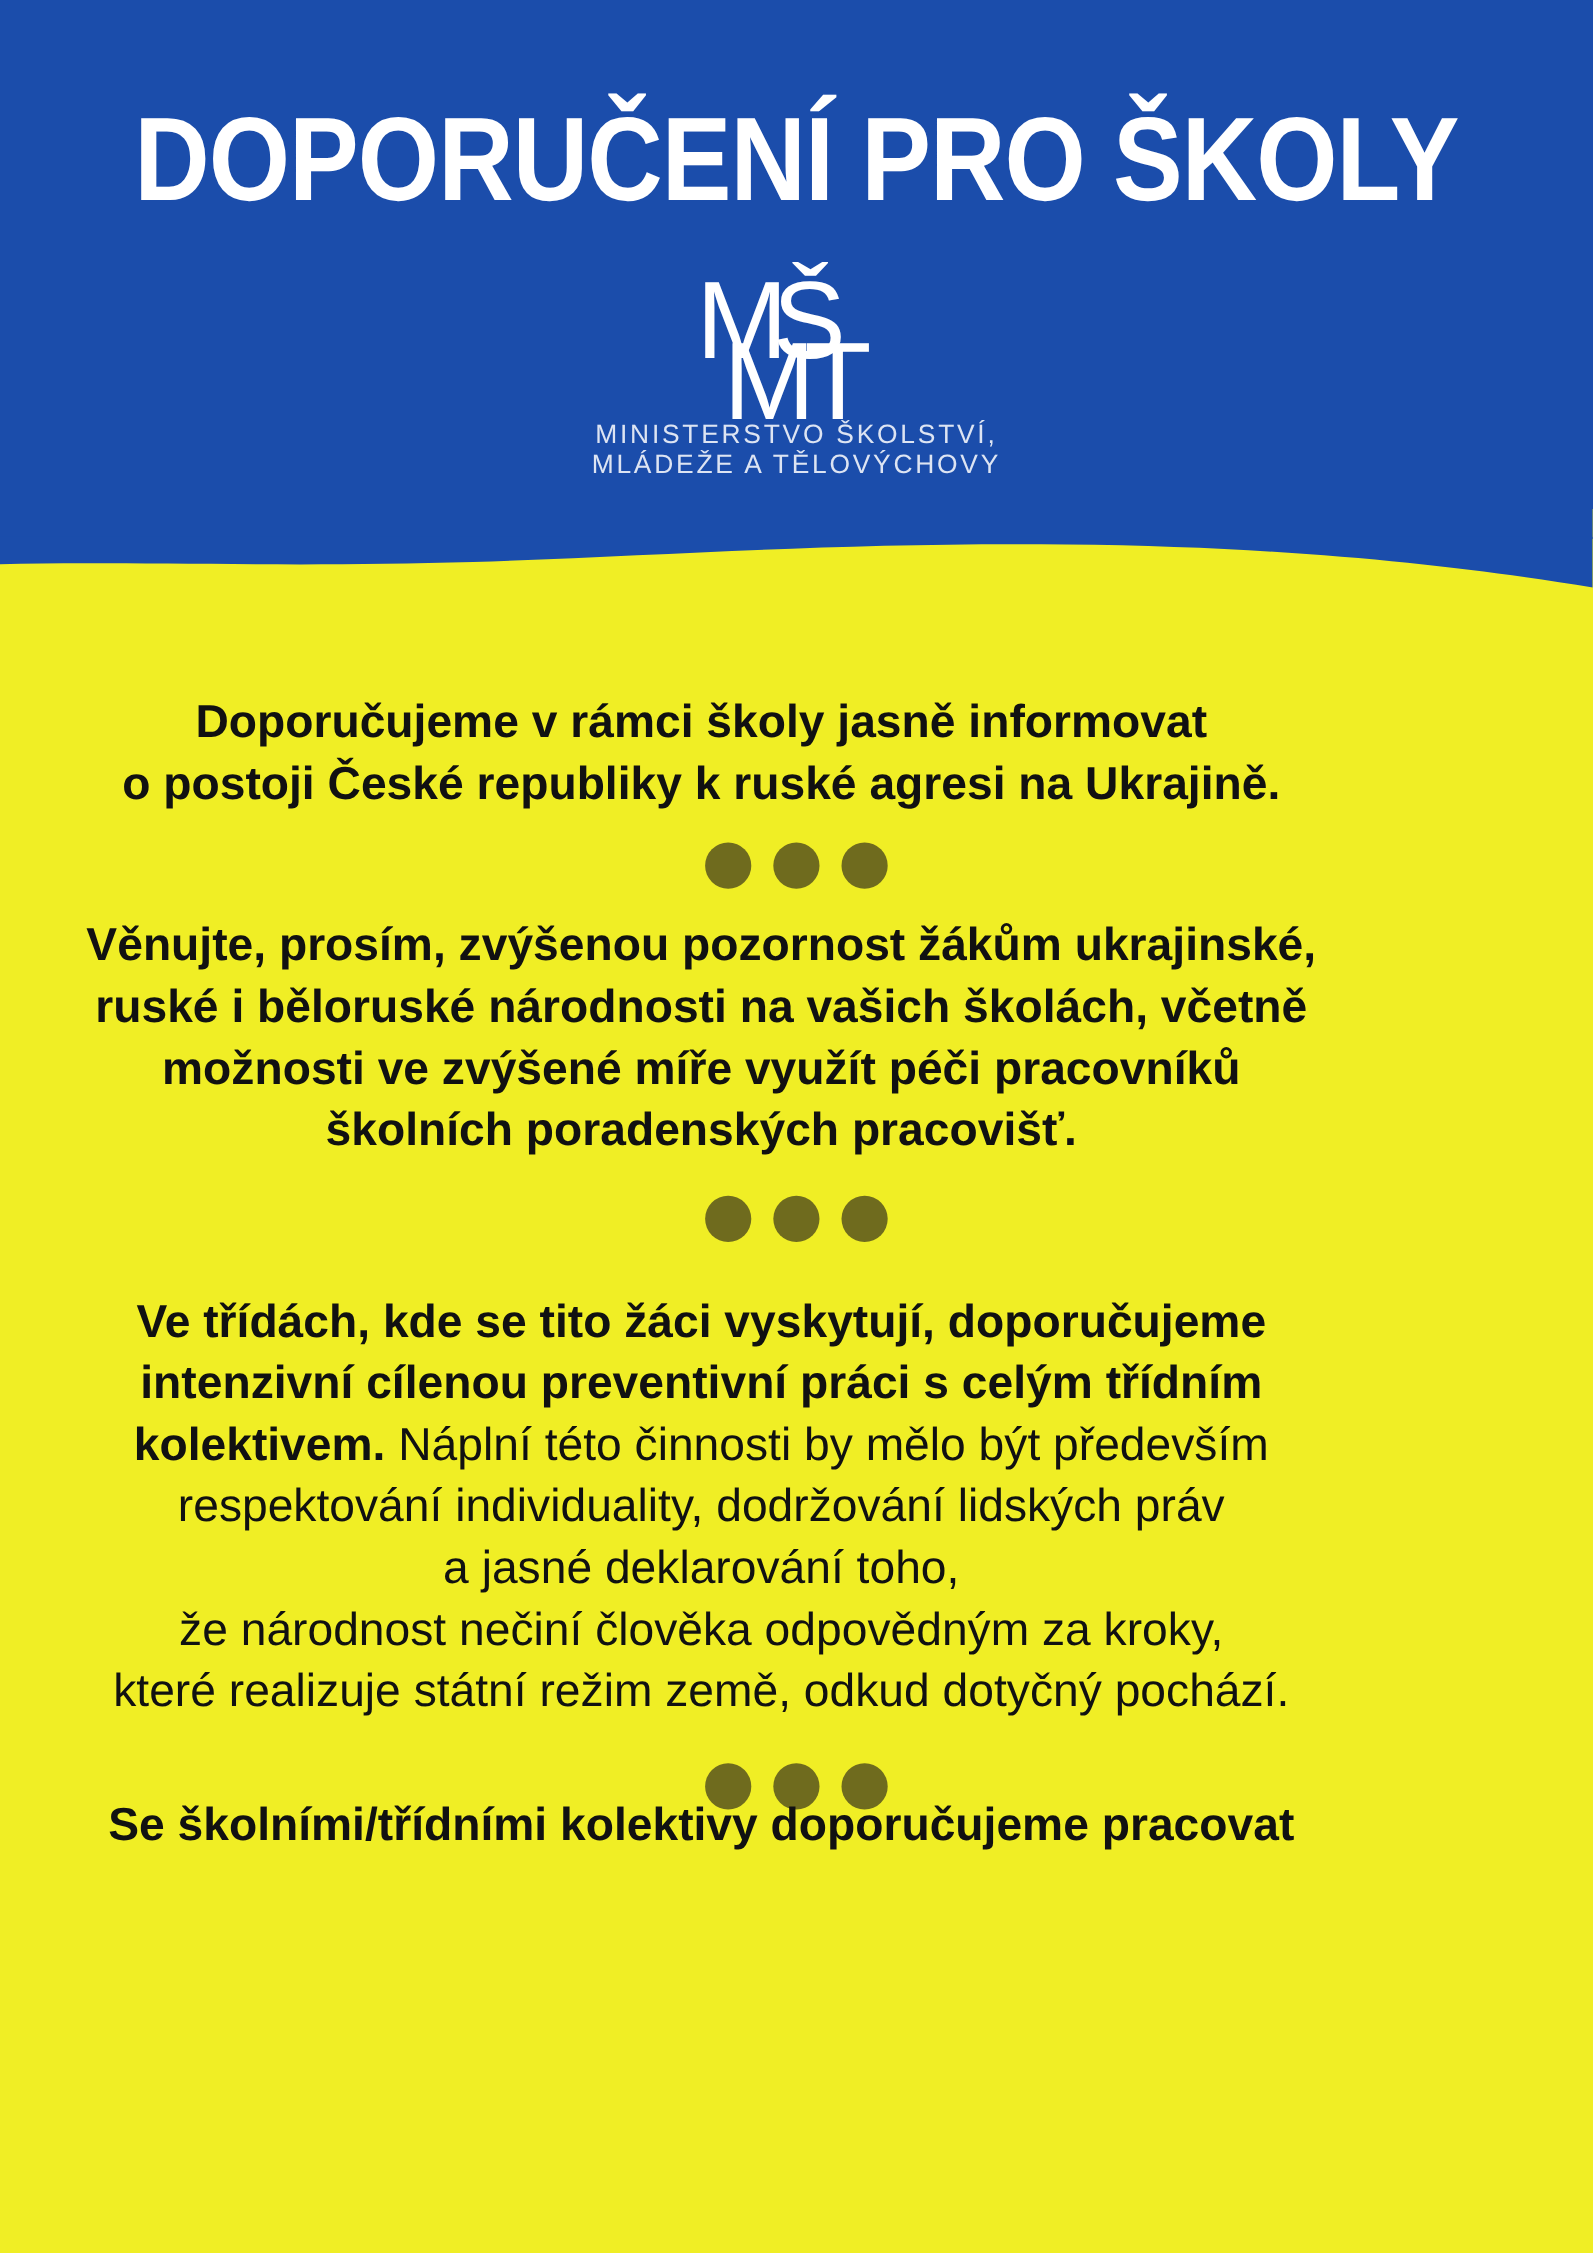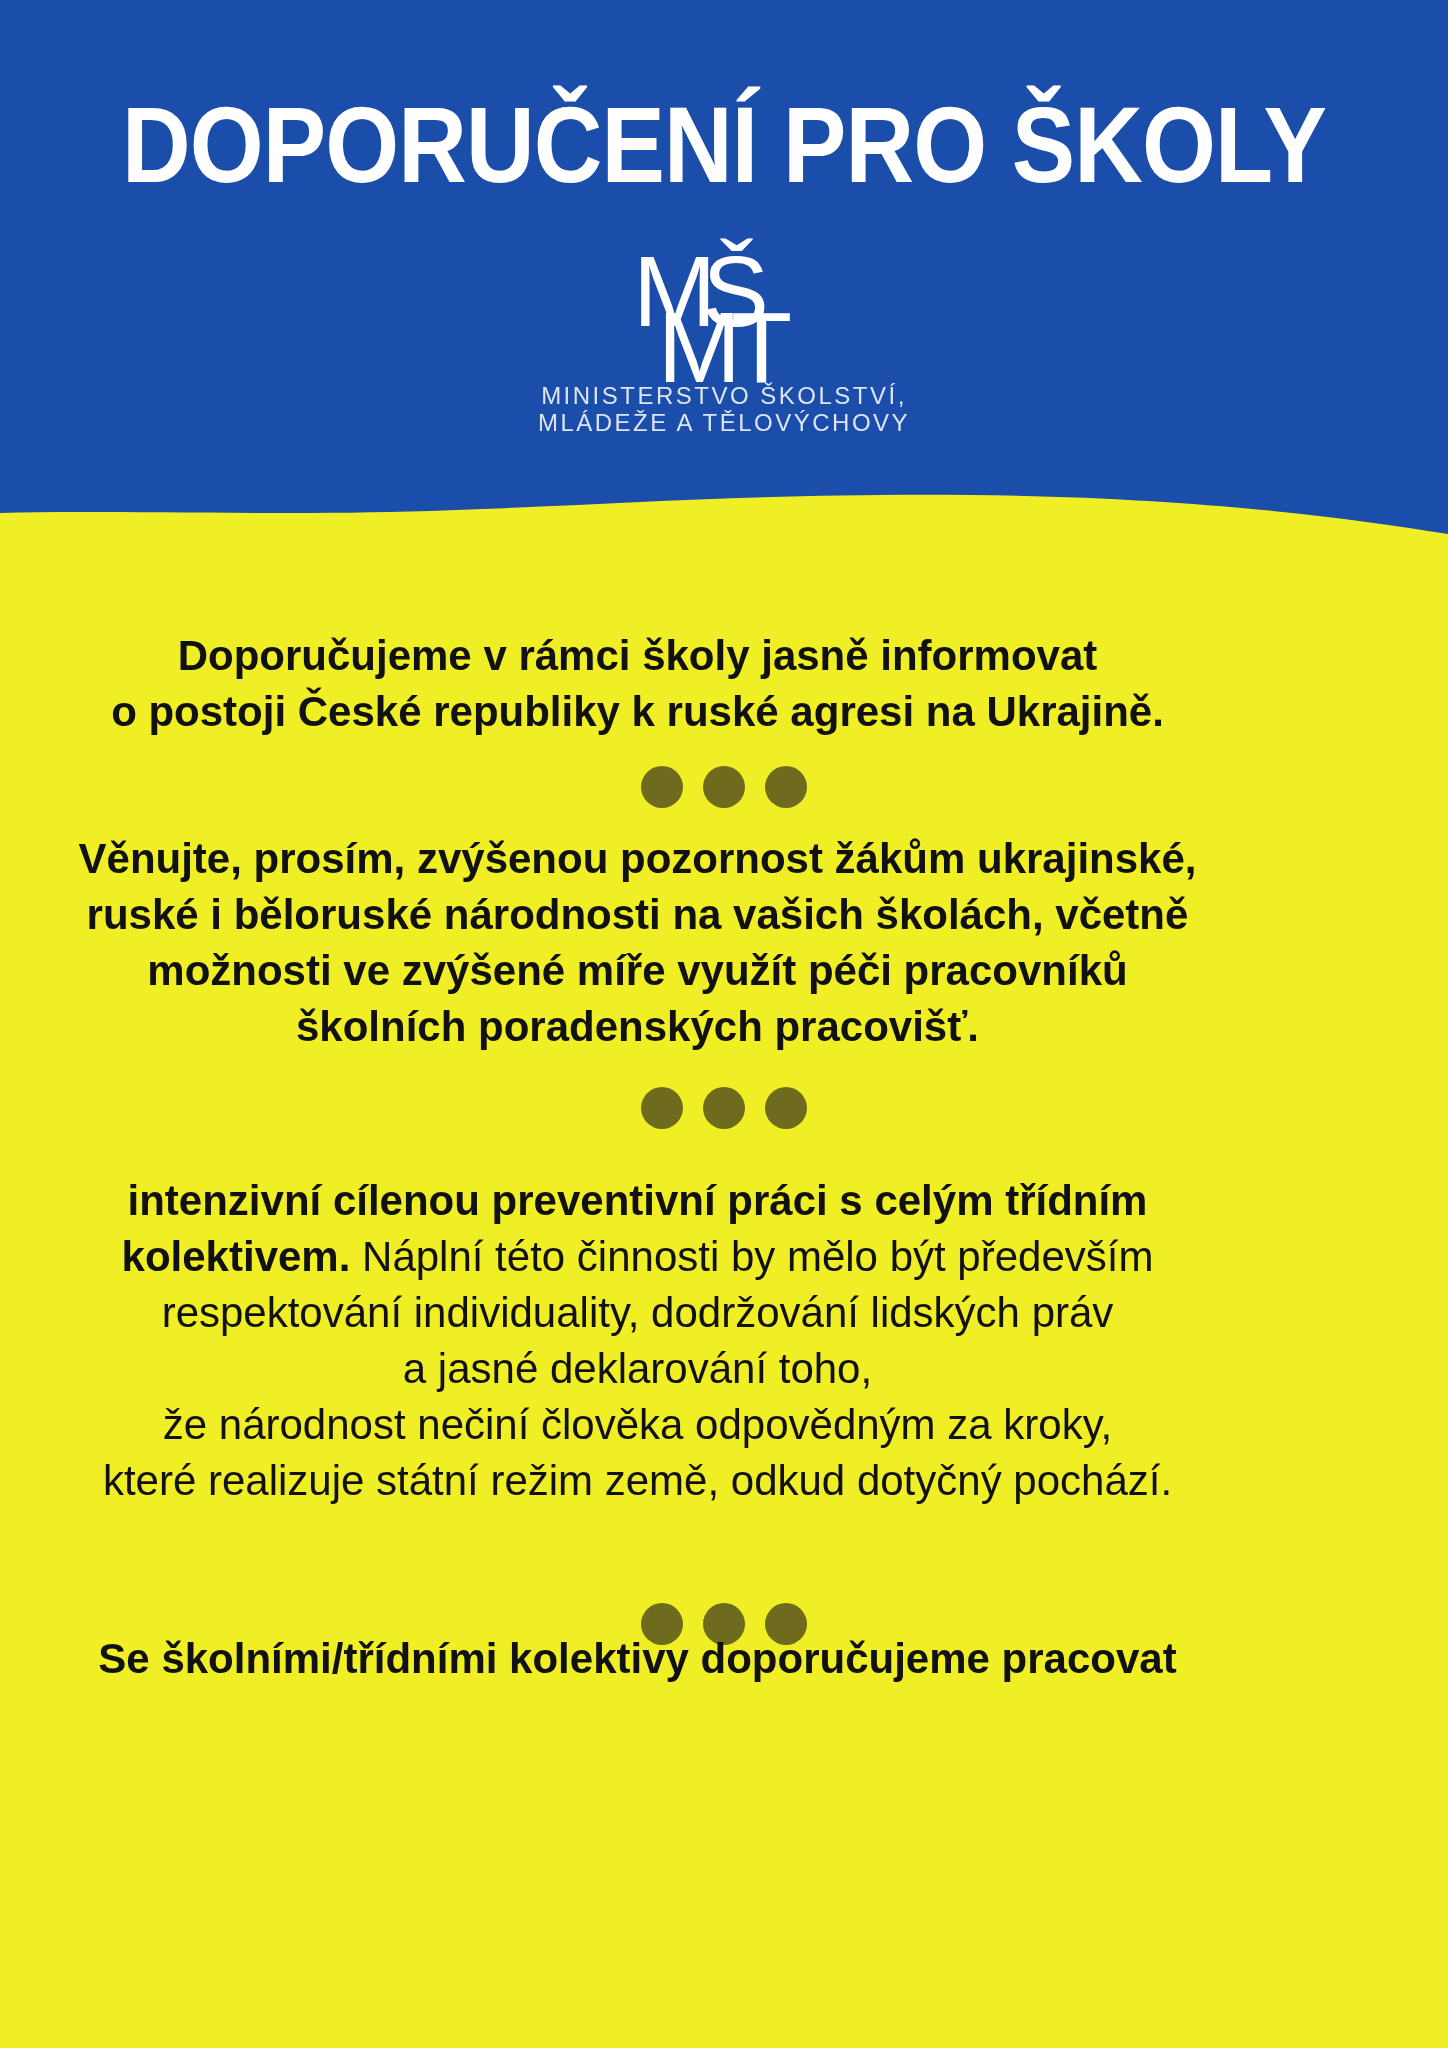--- a/index.html
+++ b/index.html
@@ -120,20 +120,21 @@
       <div class="line"><span class="seg-bold">ruské i běloruské národnosti na vašich školách, včetně</span></div>
       <div class="line"><span class="seg-bold">možnosti ve zvýšené míře využít péči pracovníků</span></div>
       <div class="line"><span class="seg-bold">školních poradenských pracovišť.</span></div>
     </div>
     <div class="dots pos-d1">
       <span class="dot"></span>
       <span class="dot"></span>
       <span class="dot"></span>
     </div>
     <div class="paragraph pos-p2">
+      <div class="line"><span class="seg-bold">Ve třídách, kde se tito žáci vyskytují, doporučujeme</span></div>
       <div class="line"><span class="seg-bold">intenzivní cílenou preventivní práci s celým třídním</span></div>
       <div class="line"><span class="seg-bold">kolektivem.</span><span class="seg-reg"> Náplní této činnosti by mělo být především</span></div>
       <div class="line"><span class="seg-reg">respektování individuality, dodržování lidských práv</span></div>
       <div class="line"><span class="seg-reg">a jasné deklarování toho,</span></div>
       <div class="line"><span class="seg-reg">že národnost nečiní člověka odpovědným za kroky,</span></div>
       <div class="line"><span class="seg-reg">které realizuje státní režim země, odkud dotyčný pochází.</span></div>
     </div>
     <div class="dots pos-d2">
       <span class="dot"></span>
       <span class="dot"></span>

